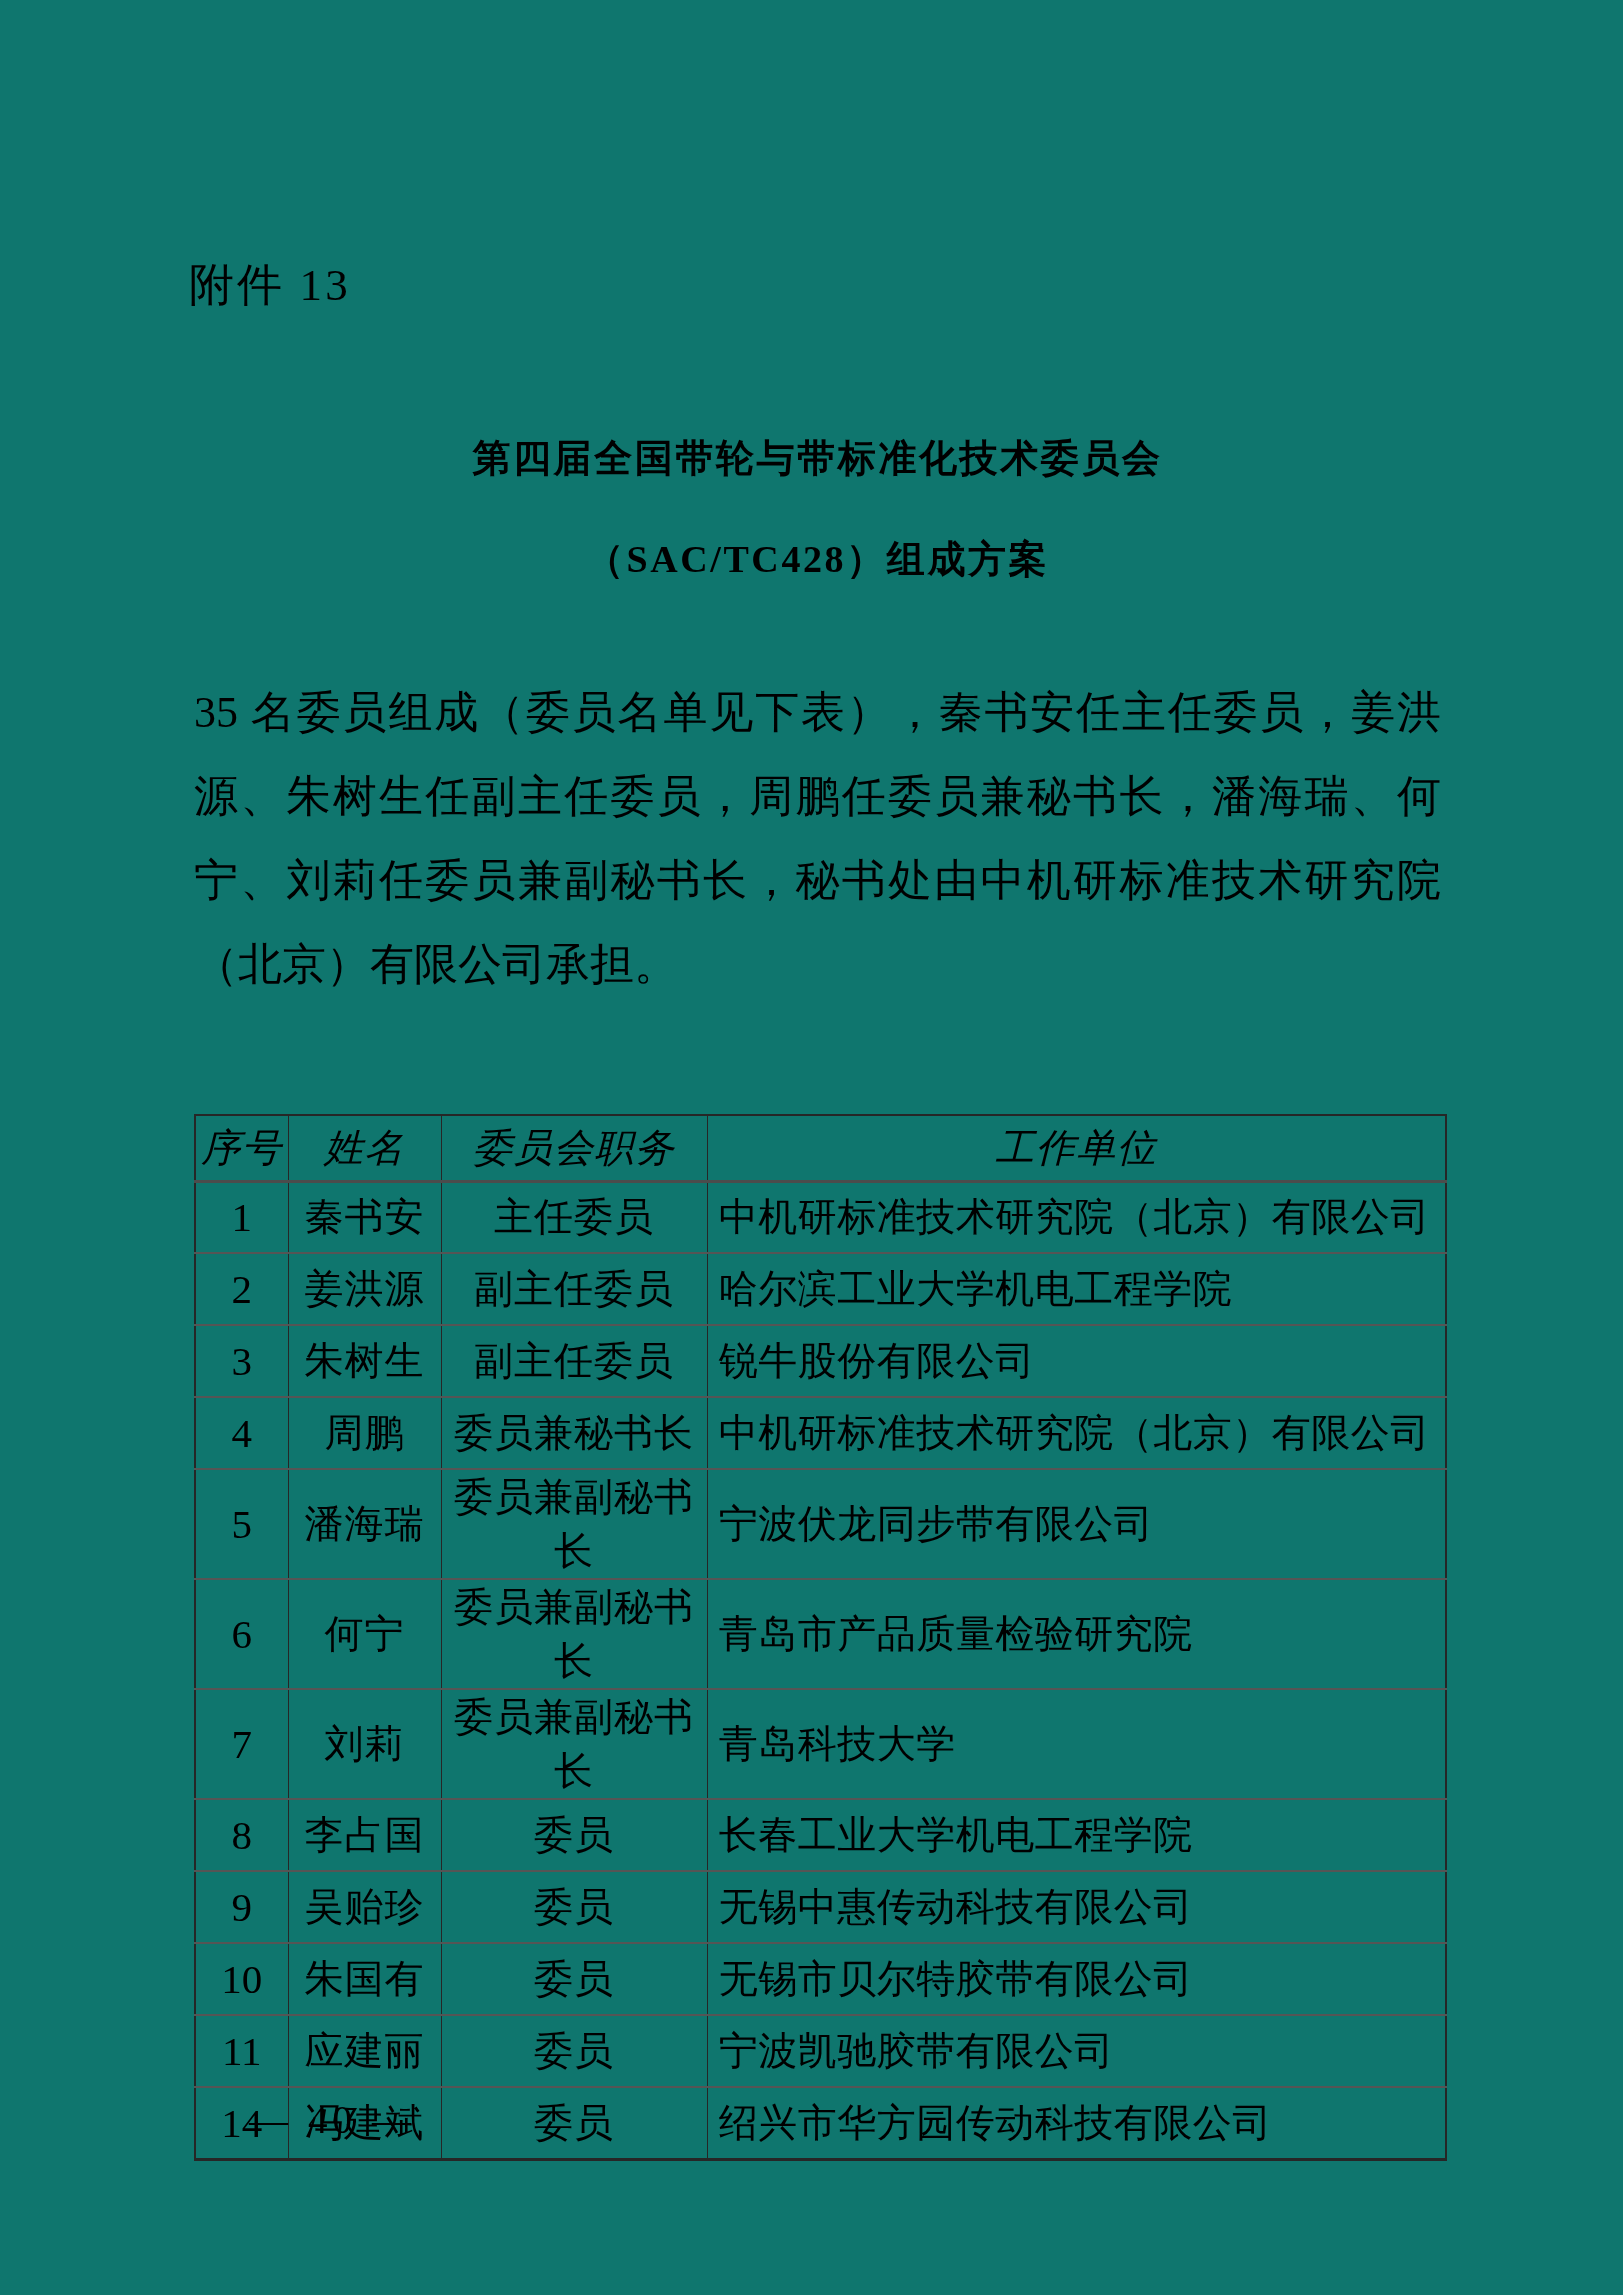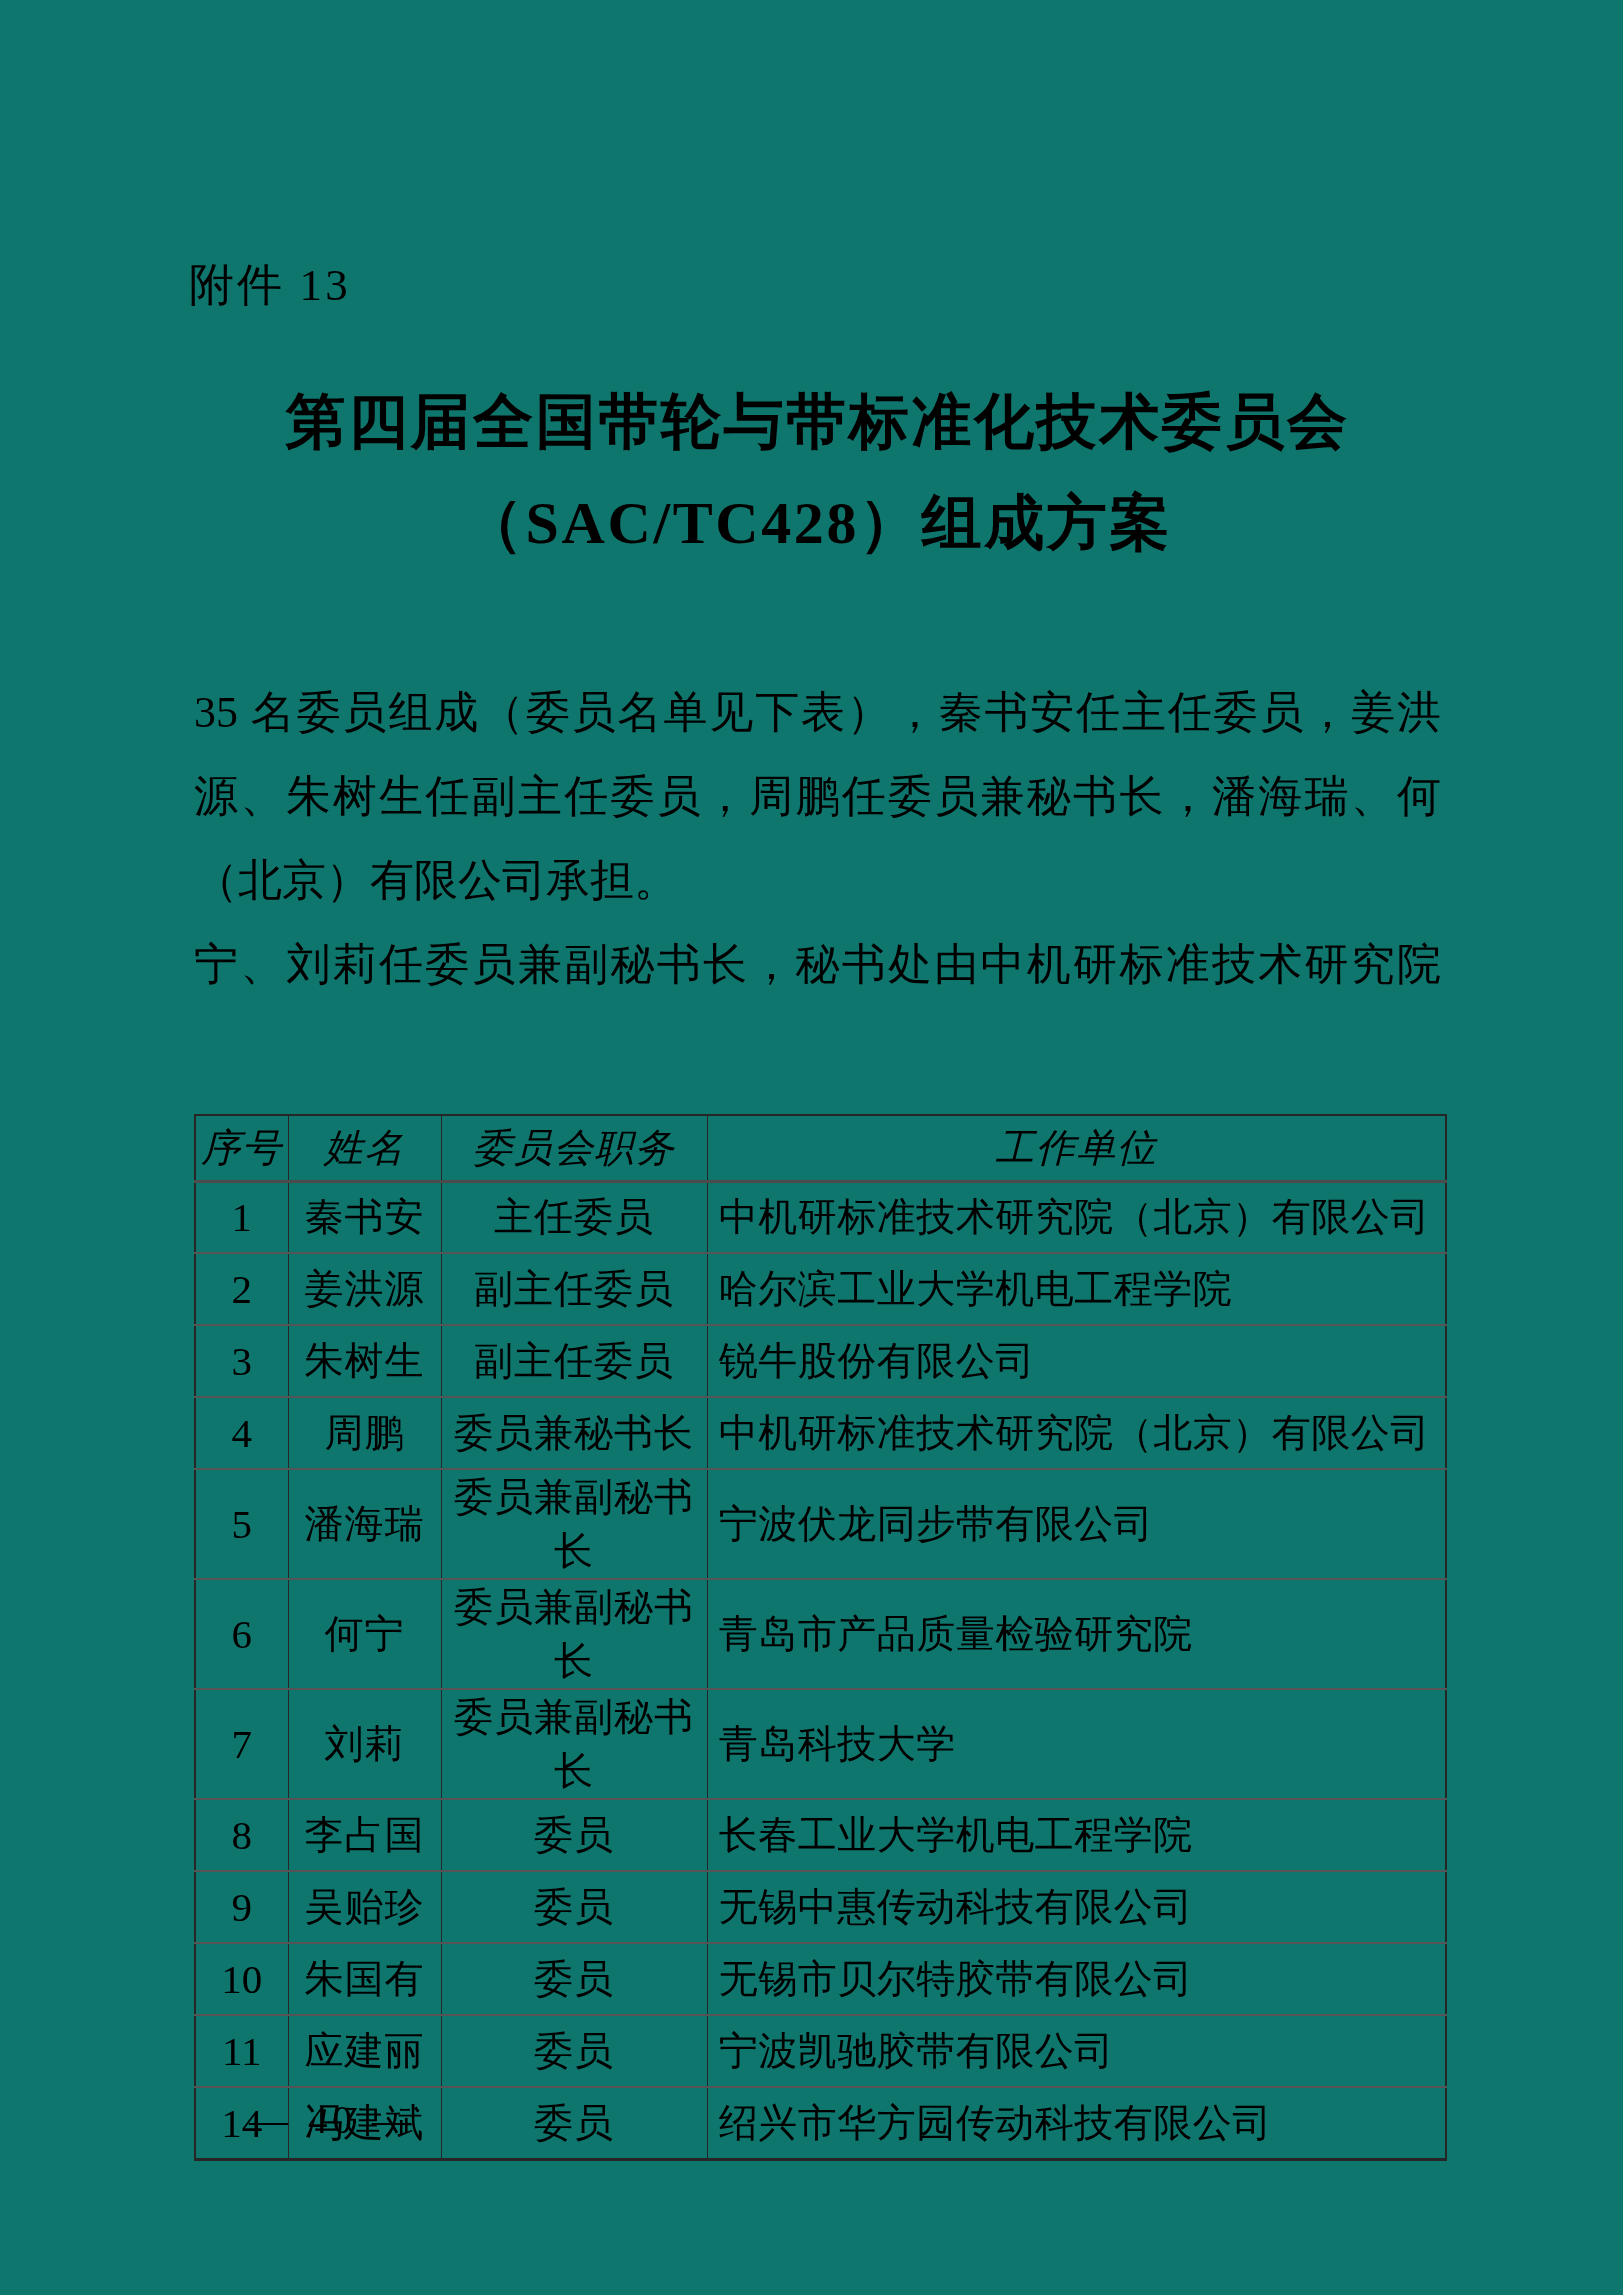--- a/index.html
+++ b/index.html
@@ -20,25 +20,25 @@
     left: 189px;
     top: 257px;
     font-size: 45px;
     line-height: 1.25;
     letter-spacing: 3.1px;
   }
 
   .doc-title {
     position: absolute;
     left: 194px;
-    top: 372px;
+    top: 408px;
     width: 1247px;
     text-align: center;
     font-weight: 700;
-    font-size: 60px;
+    font-size: 38px;
     line-height: 101px;
     letter-spacing: 2.6px;
   }
 
   .body-paragraph {
     position: absolute;
     left: 194px;
     top: 671px;
     width: 1247px;
     font-size: 44px;
@@ -112,22 +112,22 @@
   <div class="attachment-label">附件 13</div>
 
   <div class="doc-title">
     <div>第四届全国带轮与带标准化技术委员会</div>
     <div>（SAC/TC428）组成方案</div>
   </div>
 
   <div class="body-paragraph">
       <div class="para-line">35 名委员组成（委员名单见下表），秦书安任主任委员，姜洪</div>
       <div class="para-line">源、朱树生任副主任委员，周鹏任委员兼秘书长，潘海瑞、何</div>
+      <div class="para-line">宁、刘莉任委员兼副秘书长，秘书处由中机研标准技术研究院</div>
       <div class="para-line last">（北京）有限公司承担。</div>
-      <div class="para-line">宁、刘莉任委员兼副秘书长，秘书处由中机研标准技术研究院</div>
     </div>
 
   <table class="committee-table">
     <colgroup>
       <col class="c1">
         <col class="c2">
         <col class="c3">
         <col class="c4">
     </colgroup>
     <thead>

